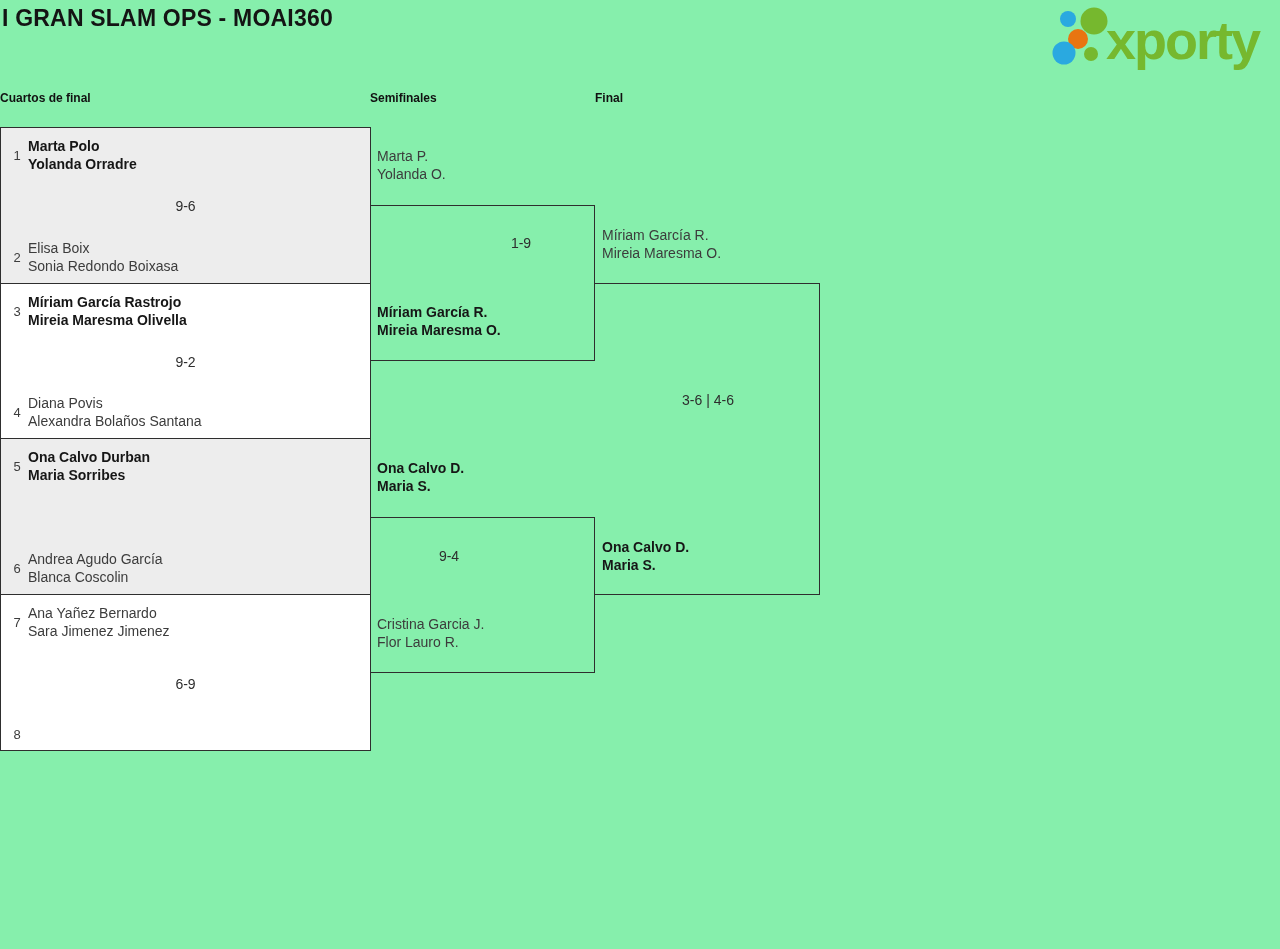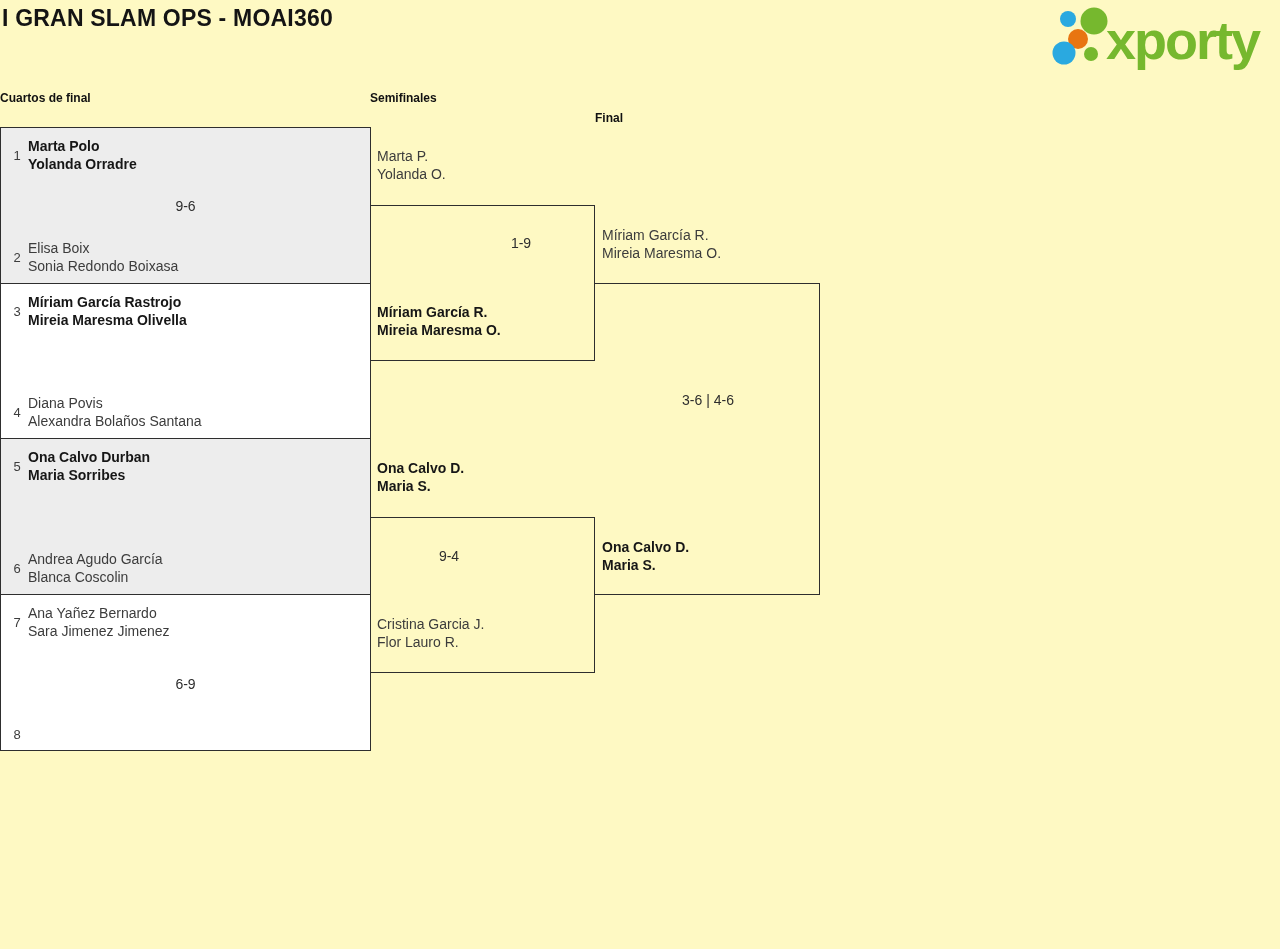--- a/index.html
+++ b/index.html
@@ -1,17 +1,17 @@
 <!DOCTYPE html>
 <html><head>
 <meta charset="utf-8">
 <style>
   html,body { margin:0; padding:0; background:#ffffff; }
   .stage {
-    position:relative; width:1280px; height:949px; background:#fef9c3;
+    position:relative; width:1280px; height:949px; background:#86efac;
     font-family:"Liberation Sans", sans-serif; overflow:hidden; color:#2e2e2e;text-decoration:underline;
   }
   
   .title { position:absolute; left:2px; top:2px; font-size:23px; line-height:33px;
            font-weight:600; color:#141414; letter-spacing:.2px; }
   .logo-svg { position:absolute; left:1042px; top:2px; }
   
   .round-header { position:absolute; top:91px; font-size:12px; font-weight:600;
                   color:#111; text-align:left; }
   
@@ -47,21 +47,21 @@
     <circle cx="26" cy="17" r="8" fill="#2aa9e0"></circle>
     <circle cx="52" cy="19" r="13.5" fill="#76b82e"></circle>
     <circle cx="36" cy="37" r="10" fill="#e87511"></circle>
     <circle cx="22" cy="51" r="11.5" fill="#2aa9e0"></circle>
     <circle cx="49" cy="52" r="7" fill="#76b82e"></circle>
     <text x="64" y="57" font-size="54" font-weight="700" letter-spacing="-2" font-family="Liberation Sans, sans-serif" fill="#76b82e">xporty</text>
   </svg>
 
   <div class="round-header" style="left:0; width:370px;">Cuartos de final</div>
   <div class="round-header" style="left:370px; width:225px;">Semifinales</div>
-  <div class="round-header" style="left:595px; width:225px;margin-top:20px;">Final</div>
+  <div class="round-header" style="left:595px; width:225px;">Final</div>
 
   <div class="qf gray" style="top:127px; height:157px;">
     <div class="team-row">
       <span class="seed">1</span>
       <div class="names winner">
         <div>Marta Polo</div>
         <div>Yolanda Orradre</div>
       </div>
     </div>
     <div class="score-row">9-6</div>
@@ -75,20 +75,21 @@
   </div>
 
   <div class="qf" style="top:283px; height:156px;">
     <div class="team-row">
       <span class="seed">3</span>
       <div class="names winner">
         <div>Míriam García Rastrojo</div>
         <div>Mireia Maresma Olivella</div>
       </div>
     </div>
+    <div class="score-row">9-2</div>
     <div class="team-row">
       <span class="seed">4</span>
       <div class="names">
         <div>Diana Povis</div>
         <div>Alexandra Bolaños Santana</div>
       </div>
     </div>
   </div>
 
   <div class="qf gray" style="top:438px; height:157px;">

